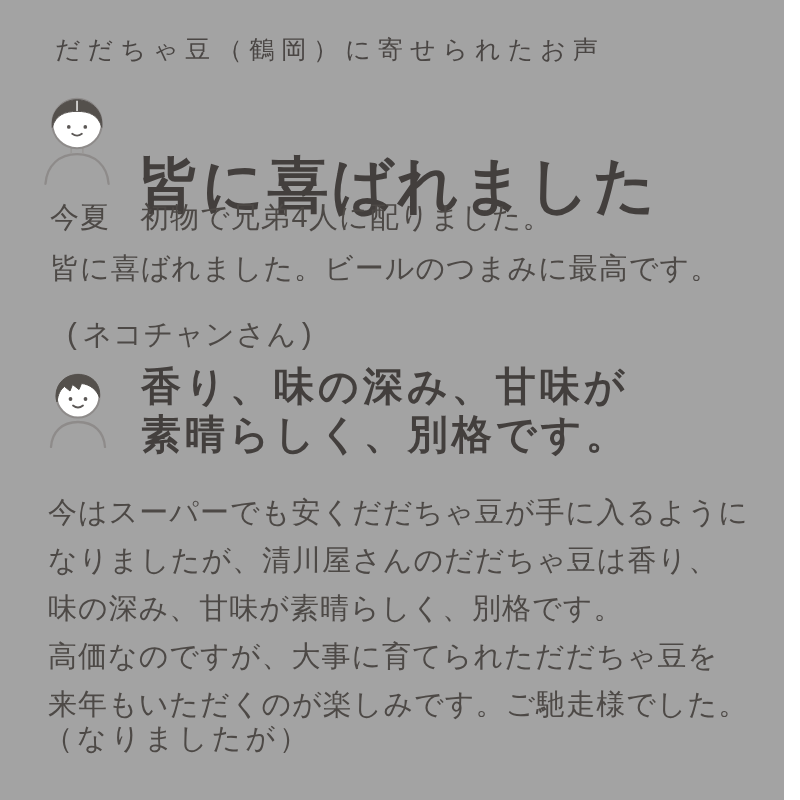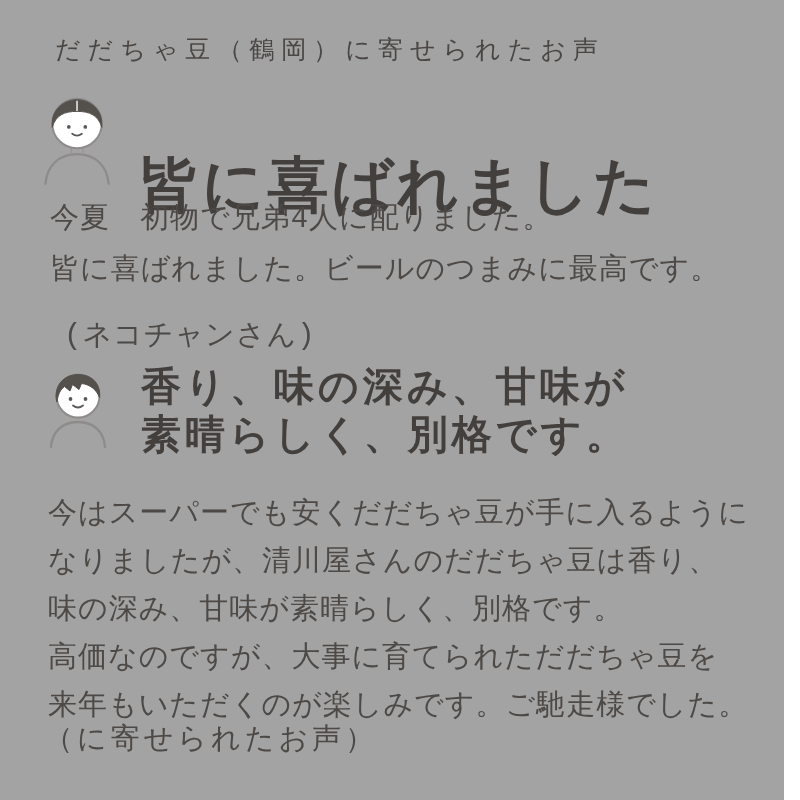--- a/index.html
+++ b/index.html
@@ -92,16 +92,16 @@
       <circle cx="39.5" cy="29" r="1.9" fill="#5c5856"></circle>
       <path d="M27,35.5 Q32,39.5 37,35.5" fill="none" stroke="#5c5856" stroke-width="1.8" stroke-linecap="round"></path>
     </svg>
     <h2 class="abs review-title title-2">香り、味の深み、甘味が
 素晴らしく、別格です。</h2>
     <p class="abs review-body body-2">今はスーパーでも安くだだちゃ豆が手に入るように
 なりましたが、清川屋さんのだだちゃ豆は香り、
 味の深み、甘味が素晴らしく、別格です。
 高価なのですが、大事に育てられただだちゃ豆を
 来年もいただくのが楽しみです。ご馳走様でした。</p>
-    <p class="abs reviewer-name name-2">（に寄せられたお声）</p>
+    <p class="abs reviewer-name name-2">（なりましたが）</p>
   </section>
 
 </div>
 
 </body></html>

